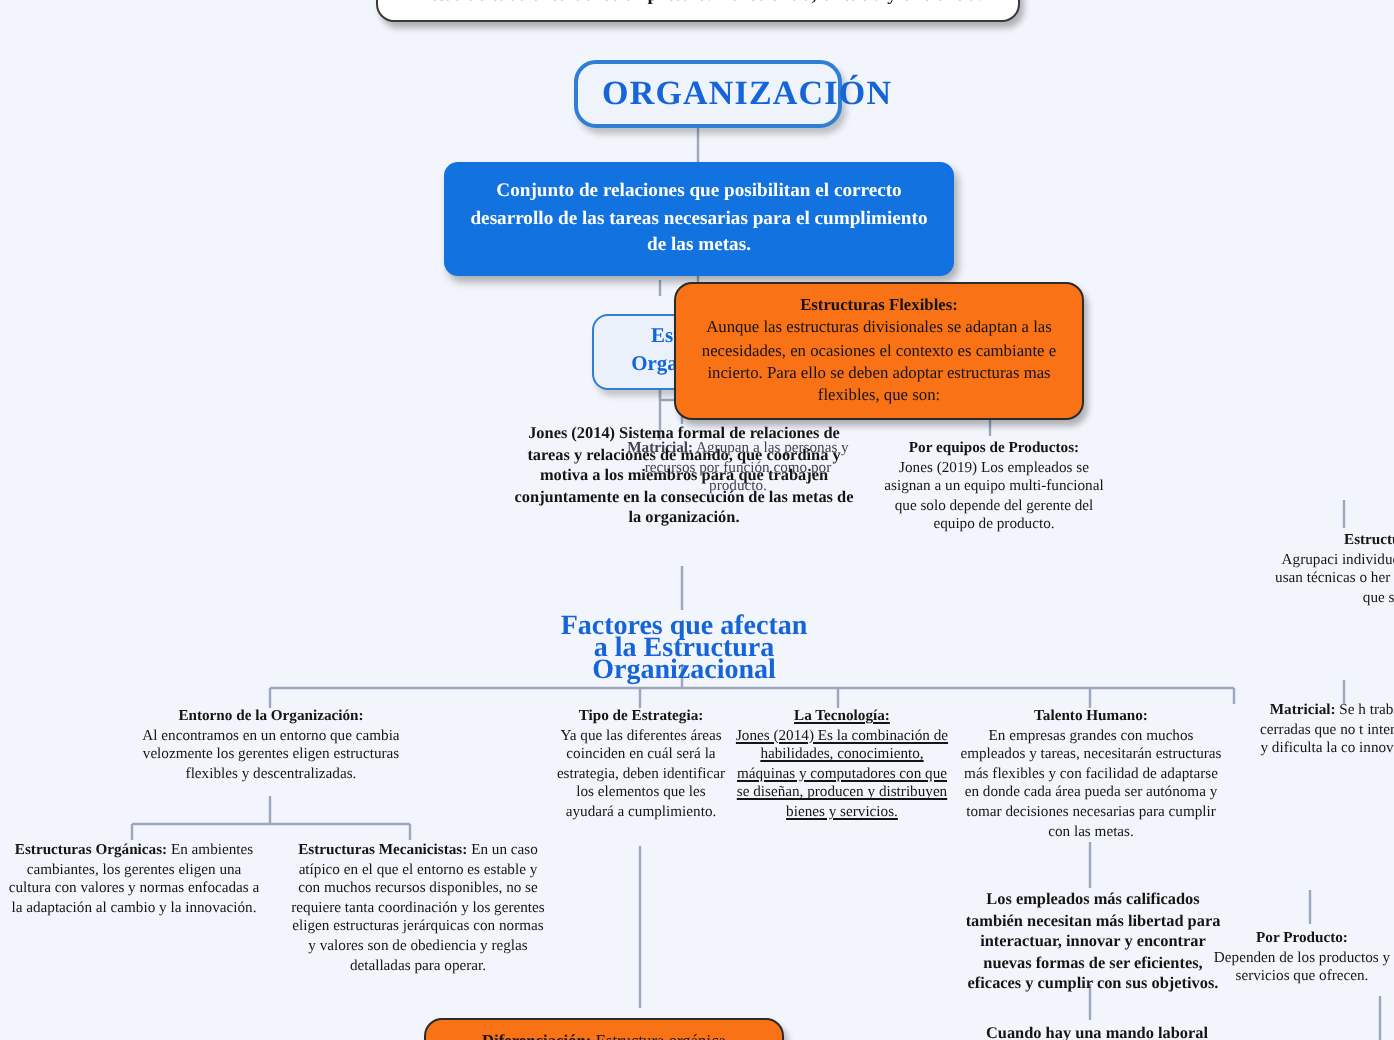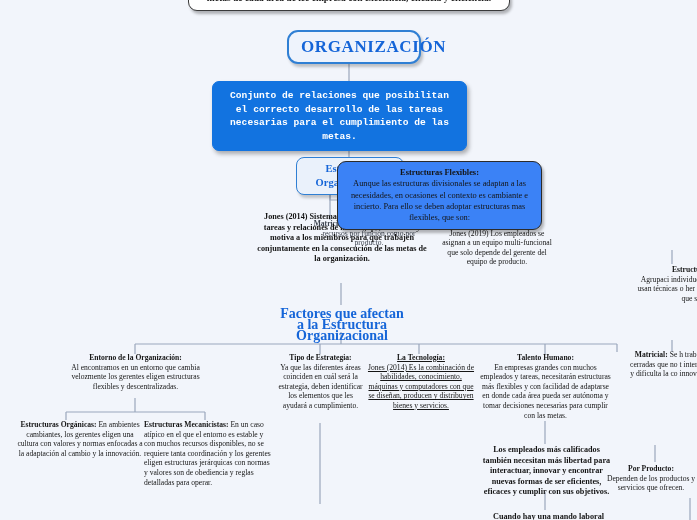--- a/index.html
+++ b/index.html
@@ -78,29 +78,28 @@
     border-radius: 8px;
     box-shadow: 2px 3px 3px rgba(0,0,0,0.2);
     color: #1565d8;
     font-weight: bold;
     font-size: 10.5px;
     line-height: 14px;
     padding: 4px 8px;
   }
   
   .card {
-    background: #3b82f6;
+    background: #f97316;
     border: 1.4px solid #2b2b2b;
     border-radius: 9px;
     box-shadow: 2px 3px 3px rgba(0,0,0,0.28);
     color: #141414;
     font-size: 8.4px;
     line-height: 11.3px;
     padding: 5px 7px 6px 7px;
-    margin-top: 20px;
   }
   
   .text-node {
     color: #151515;
     font-size: 7.6px;
     line-height: 9.6px;
   }
   .text-node.bold-all {
     font-weight: bold;
     font-size: 8.2px;
@@ -164,21 +163,21 @@
   </svg>
 
   <div class="node banner hidden-overflow" style="left:188px; top:-12px; width:322px;">
     <span>metas de cada área de lee empresa con excelencia, eficacia y eficiencia.</span>
   </div>
 
   <div class="node title-box" style="left:287px; top:30px; width:134px;">
     <span>ORGANIZACIÓN</span>
   </div>
 
-  <div class="node blue-box" style="left:212px; top:81px; width:255px;font-family:Liberation Mono, monospace;">
+  <div class="node blue-box" style="left:222px; top:81px; width:255px;">
     <span>Conjunto de relaciones que posibilitan el correcto desarrollo de las tareas necesarias para el cumplimiento de las metas.</span>
   </div>
 
   <div class="node sub-box" style="left:296px; top:157px; width:108px; z-index:1;">
     <span>Estructura Organizacional</span>
   </div>
 
   <div class="node card" style="left:337px; top:141px; width:205px; z-index:3;">
     <div class="lead">Estructuras Flexibles:</div>
     <div>Aunque las estructuras divisionales se adaptan a las necesidades, en ocasiones el contexto es cambiante e incierto. Para ello se deben adoptar estructuras mas flexibles, que son:</div>
@@ -225,26 +224,26 @@
   <div class="node text-node" style="left:478px; top:353px; width:135px;">
     <div class="lead">Talento Humano:</div>
     <div>En empresas grandes con muchos empleados y tareas, necesitarán estructuras más flexibles y con facilidad de adaptarse en donde cada área pueda ser autónoma y tomar decisiones necesarias para cumplir con las metas.</div>
   </div>
 
   <div class="node text-node hidden-overflow" style="left:629px; top:350px; width:110px;">
     <span class="lead">Matricial:</span>
     <span>Se h trabajo, es decir cerradas que no t interacción con ot y dificulta la co innovación e interc</span>
   </div>
 
-  <div class="node text-node" style="left:2px; top:420px; width:130px;margin-left:13px;">
+  <div class="node text-node" style="left:2px; top:420px; width:130px;">
     <span class="lead">Estructuras Orgánicas:</span>
     <span>En ambientes cambiantes, los gerentes eligen una cultura con valores y normas enfocadas a la adaptación al cambio y la innovación.</span>
   </div>
 
-  <div class="node text-node" style="left:144px; top:420px; width:130px; text-align:left;">
+  <div class="node text-node" style="left:144px; top:420px; width:130px; text-align:center;">
     <span class="lead">Estructuras Mecanicistas:</span>
     <span>En un caso atípico en el que el entorno es estable y con muchos recursos disponibles, no se requiere tanta coordinación y los gerentes eligen estructuras jerárquicas con normas y valores son de obediencia y reglas detalladas para operar.</span>
   </div>
 
   <div class="node text-node bold-all" style="left:479px; top:445px; width:135px; z-index:2;">
     <span>Los empleados más calificados también necesitan más libertad para interactuar, innovar y encontrar nuevas formas de ser eficientes, eficaces y cumplir con sus objetivos.</span>
   </div>
 
   <div class="node text-node hidden-overflow" style="left:603px; top:464px; width:96px; z-index:1;">
     <div class="lead">Por Producto:</div>

